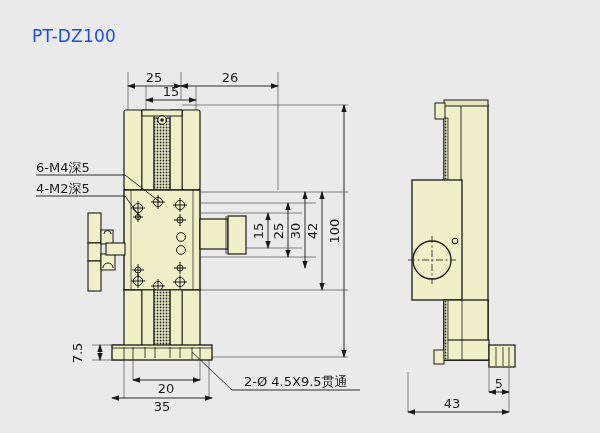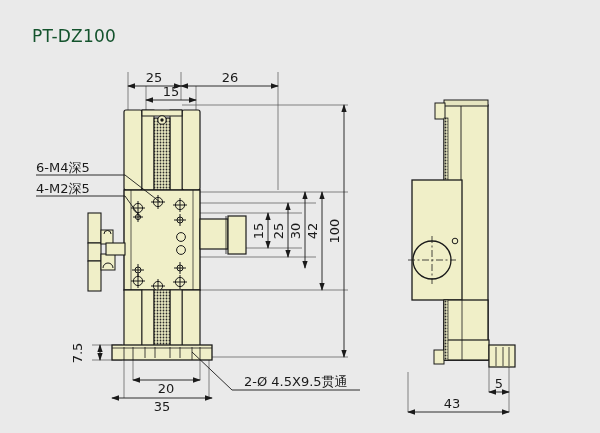--- a/index.html
+++ b/index.html
@@ -18,21 +18,21 @@
     position: absolute;
     left: 0; top: 0;
     width: 600px;
     height: 433px;
   }
   .title-text {
     position: absolute;
     left: 32px;
     top: 26px;
     font-size: 17px;
-    color: #14532d;
+    color: #1d4ed8;
     font-family: "DejaVu Sans", "Liberation Sans", sans-serif;
     letter-spacing: 0.2px;
     white-space: nowrap;
   }
   svg { display: block; }
   text {
     font-family: "DejaVu Sans", "Liberation Sans", sans-serif;
     fill: #1a1a1a;
   }
   .dim-txt { font-size: 13px; }

